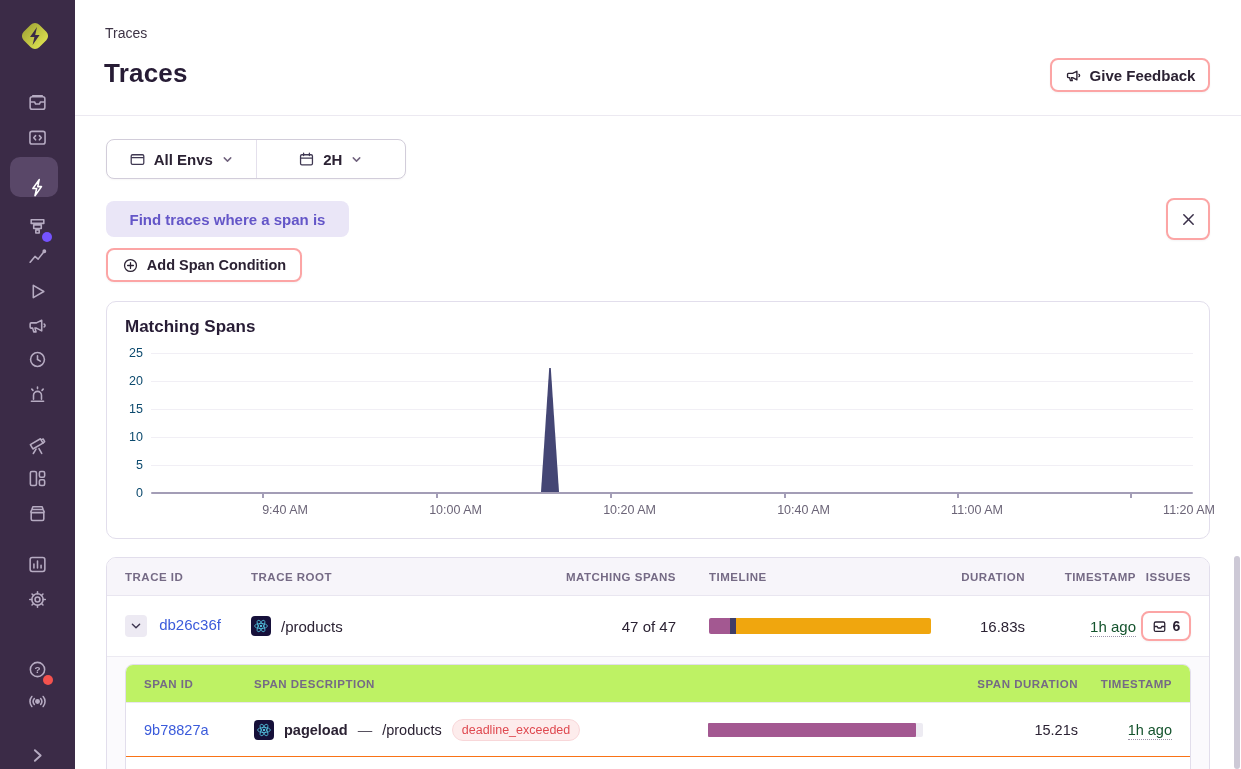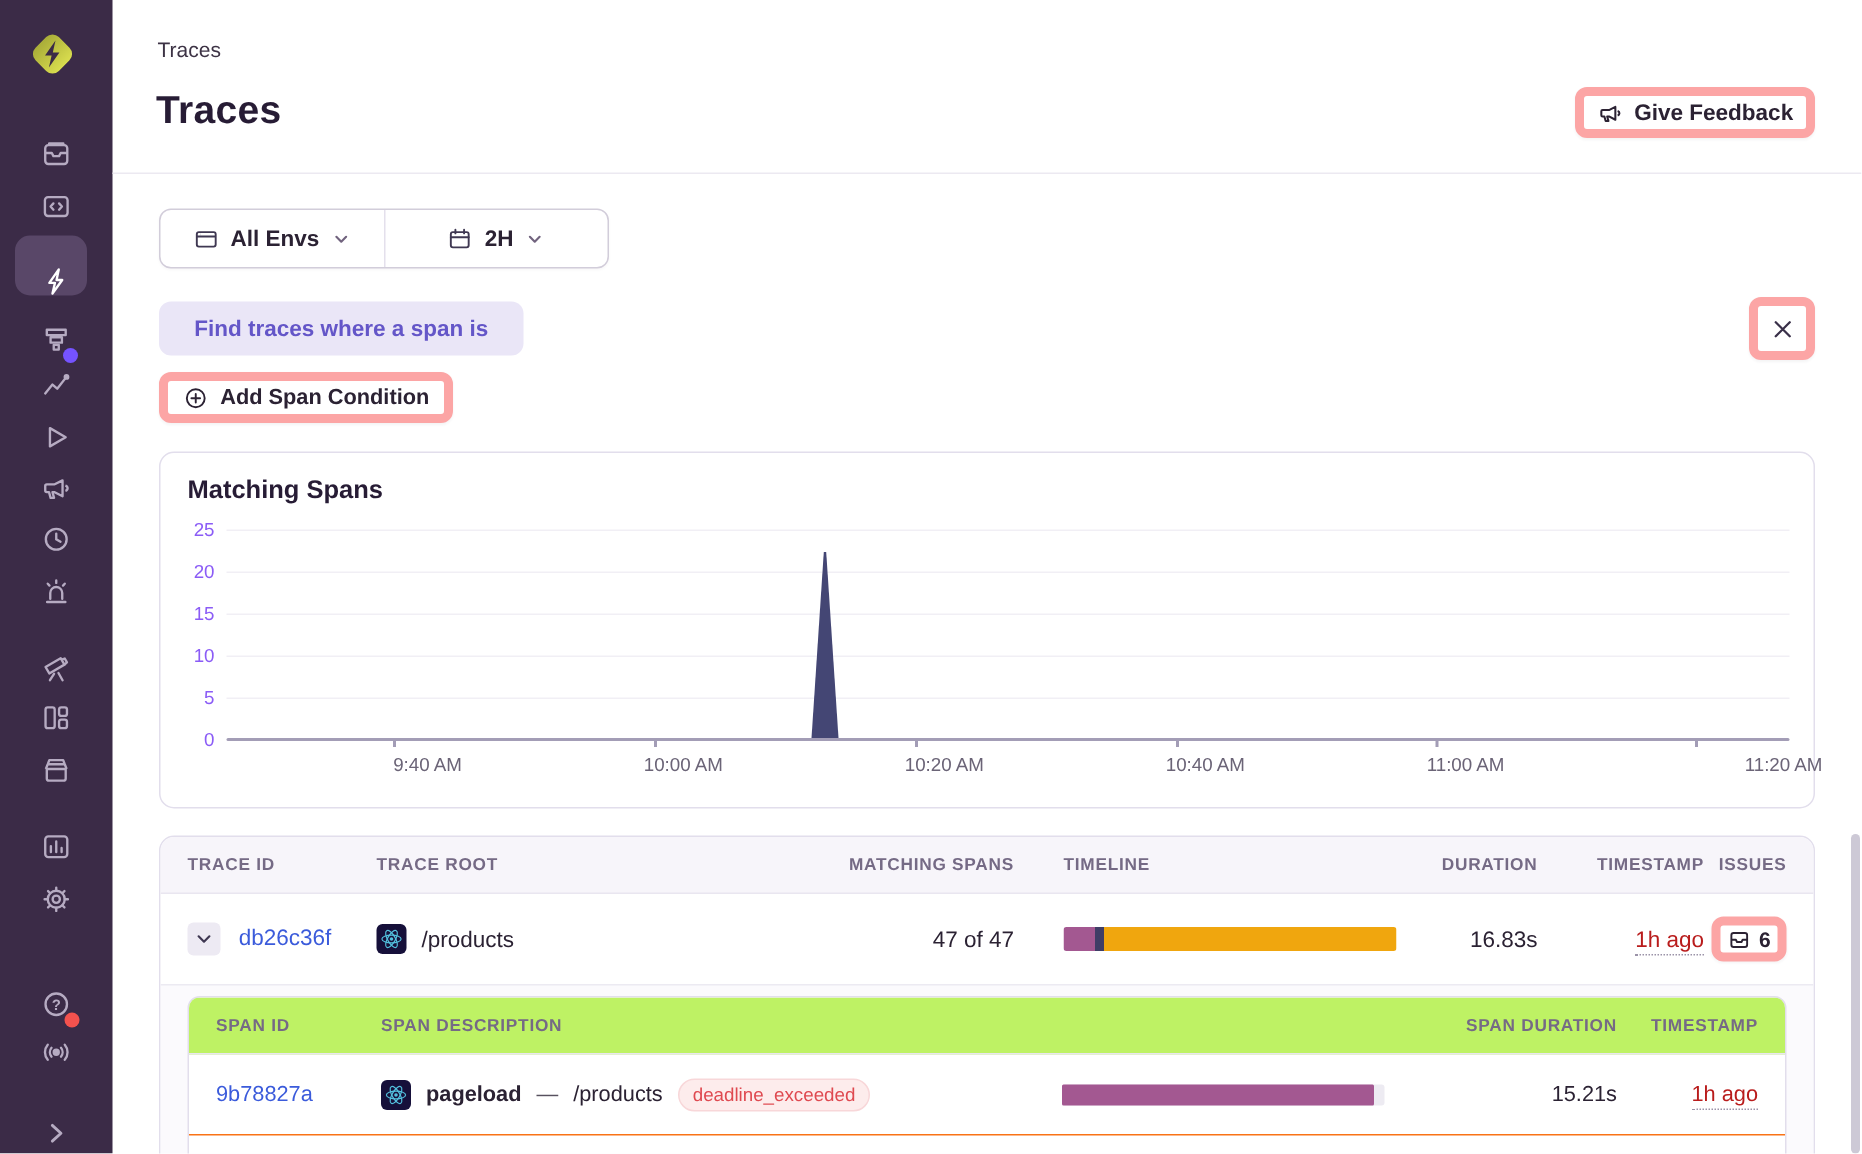--- a/index.html
+++ b/index.html
@@ -13,21 +13,21 @@
   .side-item svg { width:21px; height:21px; }
   .side-item.active { color:#fff; }
   .active-pill { position:absolute; left:10px; top:157px; width:48px; height:40px; background:#594768; border-radius:10px; }
   .logo { position:absolute; left:16px; top:17px; width:38px; height:38px; }
   .dot-badge { position:absolute; width:10px; height:10px; border-radius:50%; }
 
   
   .crumb { position:absolute; left:105px; top:25px; font-size:14px; color:#3d3345; }
   .page-title { position:absolute; left:104px; top:58px; font-size:26px; font-weight:700; color:#271c35; letter-spacing:.2px; }
   .hdr-border { position:absolute; left:75px; top:115px; width:1166px; height:1px; background:#ecm; background:#ece9f1; }
-  .btn { background:#fff; border:6px solid #fca5a5; border-radius:8px; display:flex; align-items:center; justify-content:center; gap:8px; font-weight:700; color:#2b2233; cursor:pointer; box-shadow:0 1px 2px rgba(43,34,51,.05); }
+  .btn { background:#fff; border:2px solid #fca5a5; border-radius:8px; display:flex; align-items:center; justify-content:center; gap:8px; font-weight:700; color:#2b2233; cursor:pointer; box-shadow:0 1px 2px rgba(43,34,51,.05); }
   .feedback-btn { position:absolute; left:1050px; top:58px; width:160px; height:34px; font-size:15px; }
   .btn svg { width:17px; height:17px; }
 
   
   .filterbar { position:absolute; left:106px; top:139px; width:300px; height:40px; border:1px solid #d2cdda; border-radius:8px; background:#fff; display:flex; align-items:stretch; box-shadow:0 1px 2px rgba(43,34,51,.04); }
   .filter-seg { flex:1; display:flex; align-items:center; justify-content:center; gap:8px; font-size:15px; font-weight:700; cursor:pointer; }
   .filter-divider { width:1px; background:#e4e0ec; margin:0; }
   .filter-seg svg { width:17px; height:17px; color:#3f3852; }
   .chev { width:13px !important; height:13px !important; color:#71637e !important; }
 
@@ -42,41 +42,41 @@
   .clear-x { margin-left:auto; color:#9086a3; cursor:pointer; display:flex; }
   .clear-x svg { width:15px; height:15px; }
   .close-btn { position:absolute; left:1166px; top:198px; width:44px; height:42px; }
   .close-btn svg { width:17px; height:17px; }
   .add-cond-btn { position:absolute; left:106px; top:248px; width:196px; height:34px; font-size:14.5px; }
 
   
   .panel { position:absolute; background:#fff; border:1px solid #e2deec; border-radius:10px; }
   .chart-panel { left:106px; top:301px; width:1104px; height:238px; }
   .chart-title { position:absolute; left:18px; top:15px; font-size:17px; font-weight:700; color:#271c35; }
-  .ytick { position:absolute; width:30px; text-align:right; font-size:12.5px; color:#8b5cf6; }
+  .ytick { position:absolute; width:30px; text-align:right; font-size:12.5px; color:#0c4a6e; }
   .gridline { position:absolute; left:44px; width:1042px; height:1px; background:#f1eff5; }
   .xaxis { position:absolute; left:44px; top:190px; width:1042px; height:2px; background:#a39db6; border-radius:1px; }
   .xtickmark { position:absolute; top:192px; width:2px; height:4px; background:#a39db6; }
   .xtick { position:absolute; top:201px; width:90px; text-align:right; font-size:12.5px; color:#6b6477; }
 
   
   .table-panel { left:106px; top:557px; width:1104px; height:260px; overflow:hidden; }
   .t-head { display:grid; grid-template-columns:126px 1fr 120px 263px 86px 111px 55px; align-items:center; height:38px; background:#f7f5fa; border-bottom:1px solid #e9e6f0; padding:0 18px; font-size:11.5px; font-weight:700; letter-spacing:.5px; text-transform:uppercase; color:#756a85; }
   .t-row { display:grid; grid-template-columns:126px 1fr 120px 263px 86px 111px 55px; align-items:center; height:60px; padding:0 18px; font-size:15px; background:#fff; }
   .right { text-align:right; justify-self:end; }
   .expander { width:22px; height:22px; border-radius:4px; background:#edeaf3; border:none; display:inline-flex; align-items:center; justify-content:center; color:#3f3852; cursor:pointer; margin-right:8px; vertical-align:middle; }
   .expander svg { width:12px; height:12px; }
   .id-link { color:#3b5bdb; cursor:pointer; }
   .cell-flex { display:flex; align-items:center; gap:10px; }
   .platform-ico { width:20px; height:20px; border-radius:4px; flex:none; display:flex; align-items:center; justify-content:center; }
   .react-bg { background:#16103a; }
   .tl-wrap { display:flex; align-items:center; padding-left:33px; }
   .tl-bar { display:flex; height:16px; border-radius:2px; overflow:hidden; }
   .tl-seg { height:100%; }
-  .ts { color:#b91c1c; border-bottom:1px dotted #9b93a8; padding-bottom:1px; cursor:pointer; }
+  .ts { color:#14532d; border-bottom:1px dotted #9b93a8; padding-bottom:1px; cursor:pointer; }
   .issues-btn { width:50px; height:30px; font-size:14px; gap:6px; }
   .issues-btn svg { width:15px; height:15px; }
 
   .nest-zone { background:#fbfafd; padding:7px 18px 18px; border-top:1px solid #eceaf2; }
   .nest-table { background:#fff; border:1px solid #e2deec; border-radius:8px; overflow:hidden; }
   .n-head { display:grid; grid-template-columns:110px 1fr 244px 140px 94px; align-items:center; height:38px; background:#bef264; border-bottom:1px solid #e9e6f0; padding:0 18px; font-size:11.5px; font-weight:700; letter-spacing:.5px; text-transform:uppercase; color:#756a85; }
   .n-row { display:grid; grid-template-columns:110px 1fr 244px 140px 94px; align-items:center; height:54px; padding:0 18px; font-size:14.5px; border-bottom:1px solid #f97316; }
   .op { font-weight:700; color:#2b2233; }
   .sep { color:#57515f; }
   .badge { height:22px; padding:0 9px; border-radius:11px; font-size:12.5px; display:inline-flex; align-items:center; }

